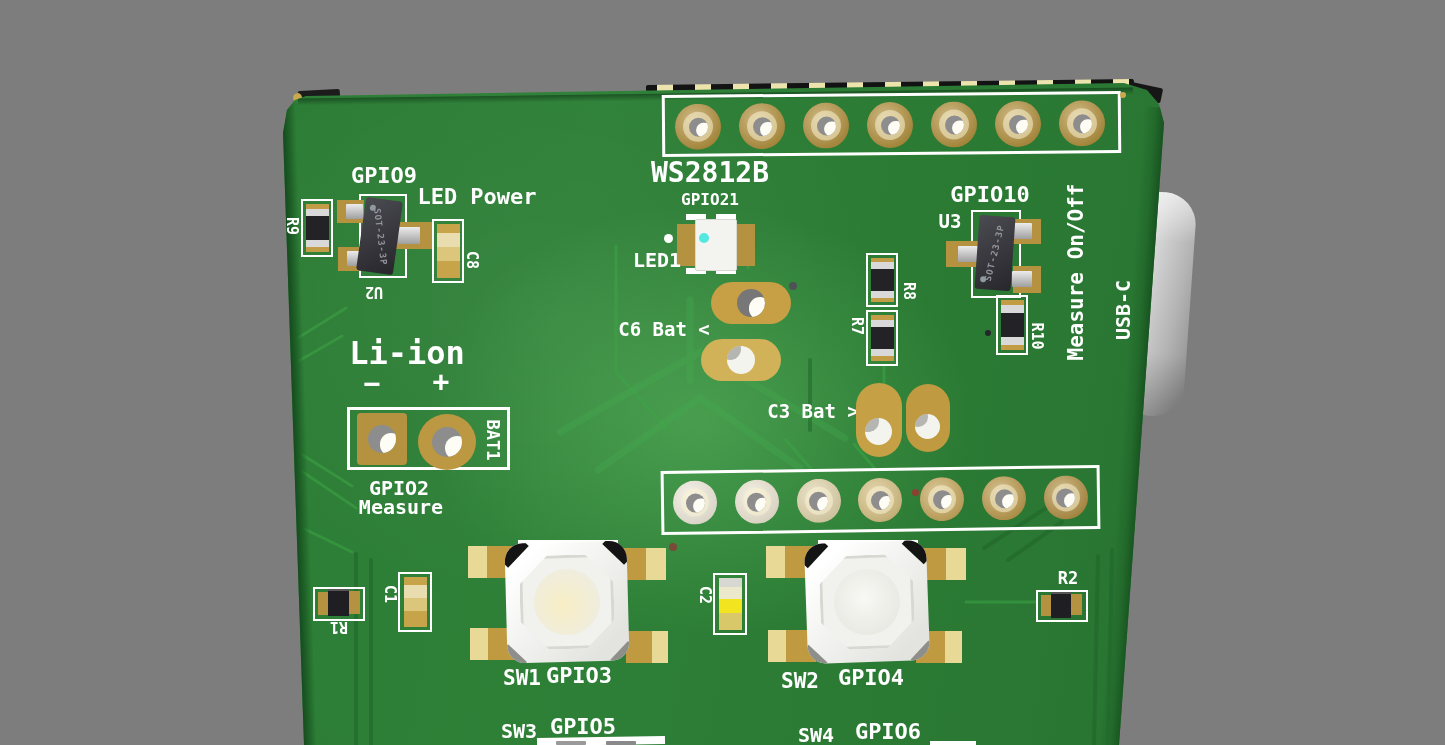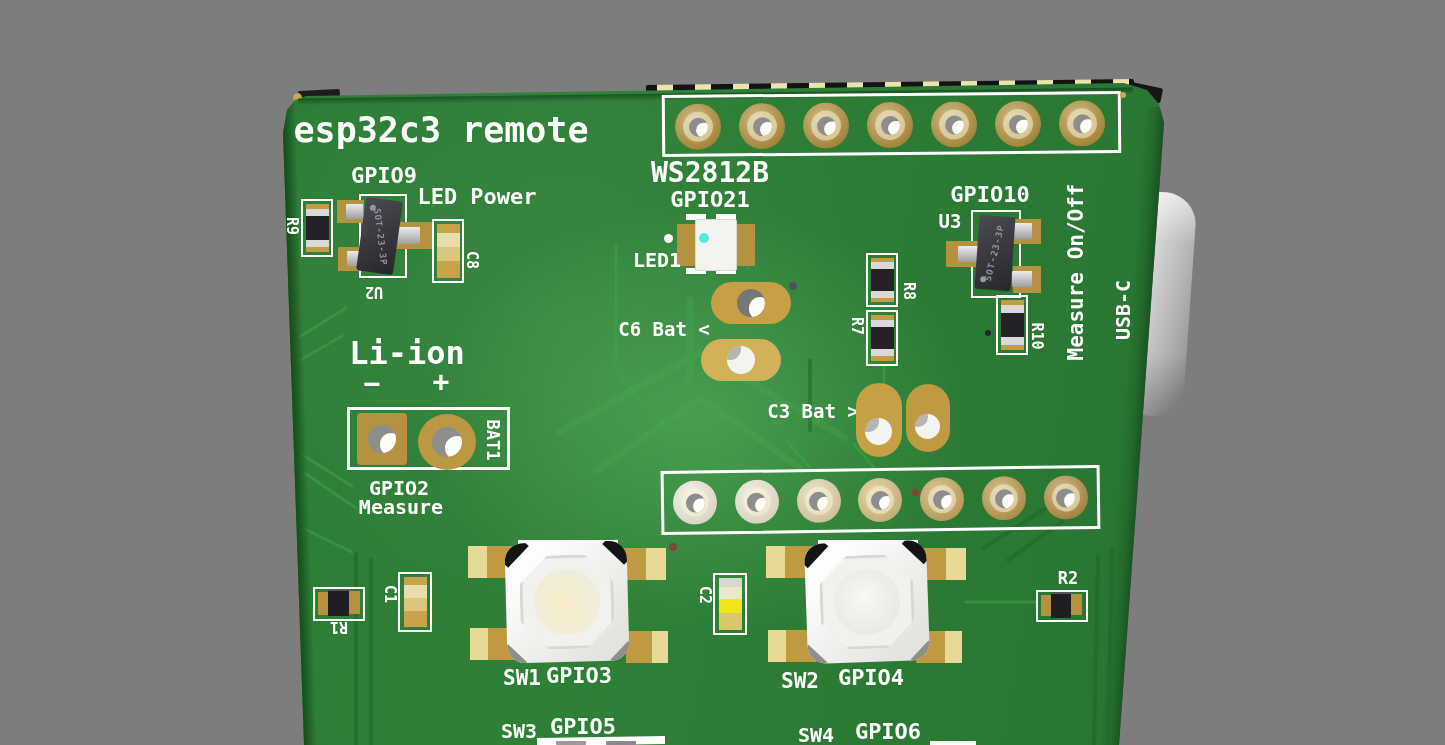--- a/index.html
+++ b/index.html
@@ -133,21 +133,20 @@
         <path d="M984 548 L1046 508"></path>
           <path d="M1008 560 L1062 522"></path>
         <path d="M810 360 L810 430"></path>
       </g>
     </svg>
 
     <div class="edgeL"></div>
     <div class="edgeR"></div>
     <div class="edgeT"></div>
 
-    <div class="l" style="left:441px;top:130px;font-size:35px;">esp32c3 remote</div>
 
     <div class="obox" id="hdr-top" style="left:662px;top:93px;width:459px;height:62px;transform:rotate(-0.5deg);">
         <div class="ring" style="left: 10px; top: 6px; width: 46px; height: 46px; background-color: rgb(178, 144, 60);">
           <div class="pale" style="left: 8px; top: 8px; width: 30px; height: 30px;"></div>
           <div class="bore" style="left: 13.5px; top: 13.5px; width: 19px; height: 19px;"></div>
         </div>
         <div class="ring" style="left: 74px; top: 6px; width: 46px; height: 46px; background-color: rgb(178, 144, 60);">
           <div class="pale" style="left: 8px; top: 8px; width: 30px; height: 30px;"></div>
           <div class="bore" style="left: 13.5px; top: 13.5px; width: 19px; height: 19px;"></div>
         </div>
@@ -188,21 +187,21 @@
     <div class="chip" style="left:361px;top:199px;width:37px;height:74px;transform:rotate(8deg);">
         <div class="dot"></div>
       </div>
     <div class="l mark" style="left:380px;top:237px;font-size:9px;transform:translate(-50%,-50%) rotate(83deg);">SOT-23-3P</div>
     <div class="l r180" style="left:374px;top:291px;font-size:15px;">U2</div>
     <div class="obox thin" style="left:432px;top:219px;width:32px;height:64px;"></div>
     <div class="cv" style="left:437px;top:224px;width:23px;height:54px;"></div>
     <div class="l r90" style="left:471px;top:260px;font-size:15px;">C8</div>
 
     <div class="l" style="left:710px;top:173px;font-size:28px;">WS2812B</div>
-    <div class="l" style="left:710px;top:200px;font-size:22px;">GPIO21</div>
+    <div class="l" style="left:710px;top:200px;font-size:16px;">GPIO21</div>
     <div class="tick" style="left:686px;top:214px;width:20px;height:6px;"></div>
     <div class="tick" style="left:716px;top:214px;width:20px;height:6px;"></div>
     <div class="tick" style="left:686px;top:268px;width:20px;height:6px;"></div>
     <div class="tick" style="left:716px;top:268px;width:20px;height:6px;"></div>
     <div class="pad" style="left:677px;top:224px;width:22px;height:42px;"></div>
     <div class="pad" style="left:733px;top:224px;width:22px;height:42px;"></div>
     <div class="led-body" style="left:695px;top:219px;width:42px;height:52px;"></div>
     <div class="led-dot" style="left:699px;top:233px;width:10px;height:10px;background:#52e8e0;"></div>
     <div class="via" style="left:664px;top:234px;width:9px;height:9px;background:#fff;"></div>
     <div class="l" style="left:657px;top:260px;font-size:20px;">LED1</div>

